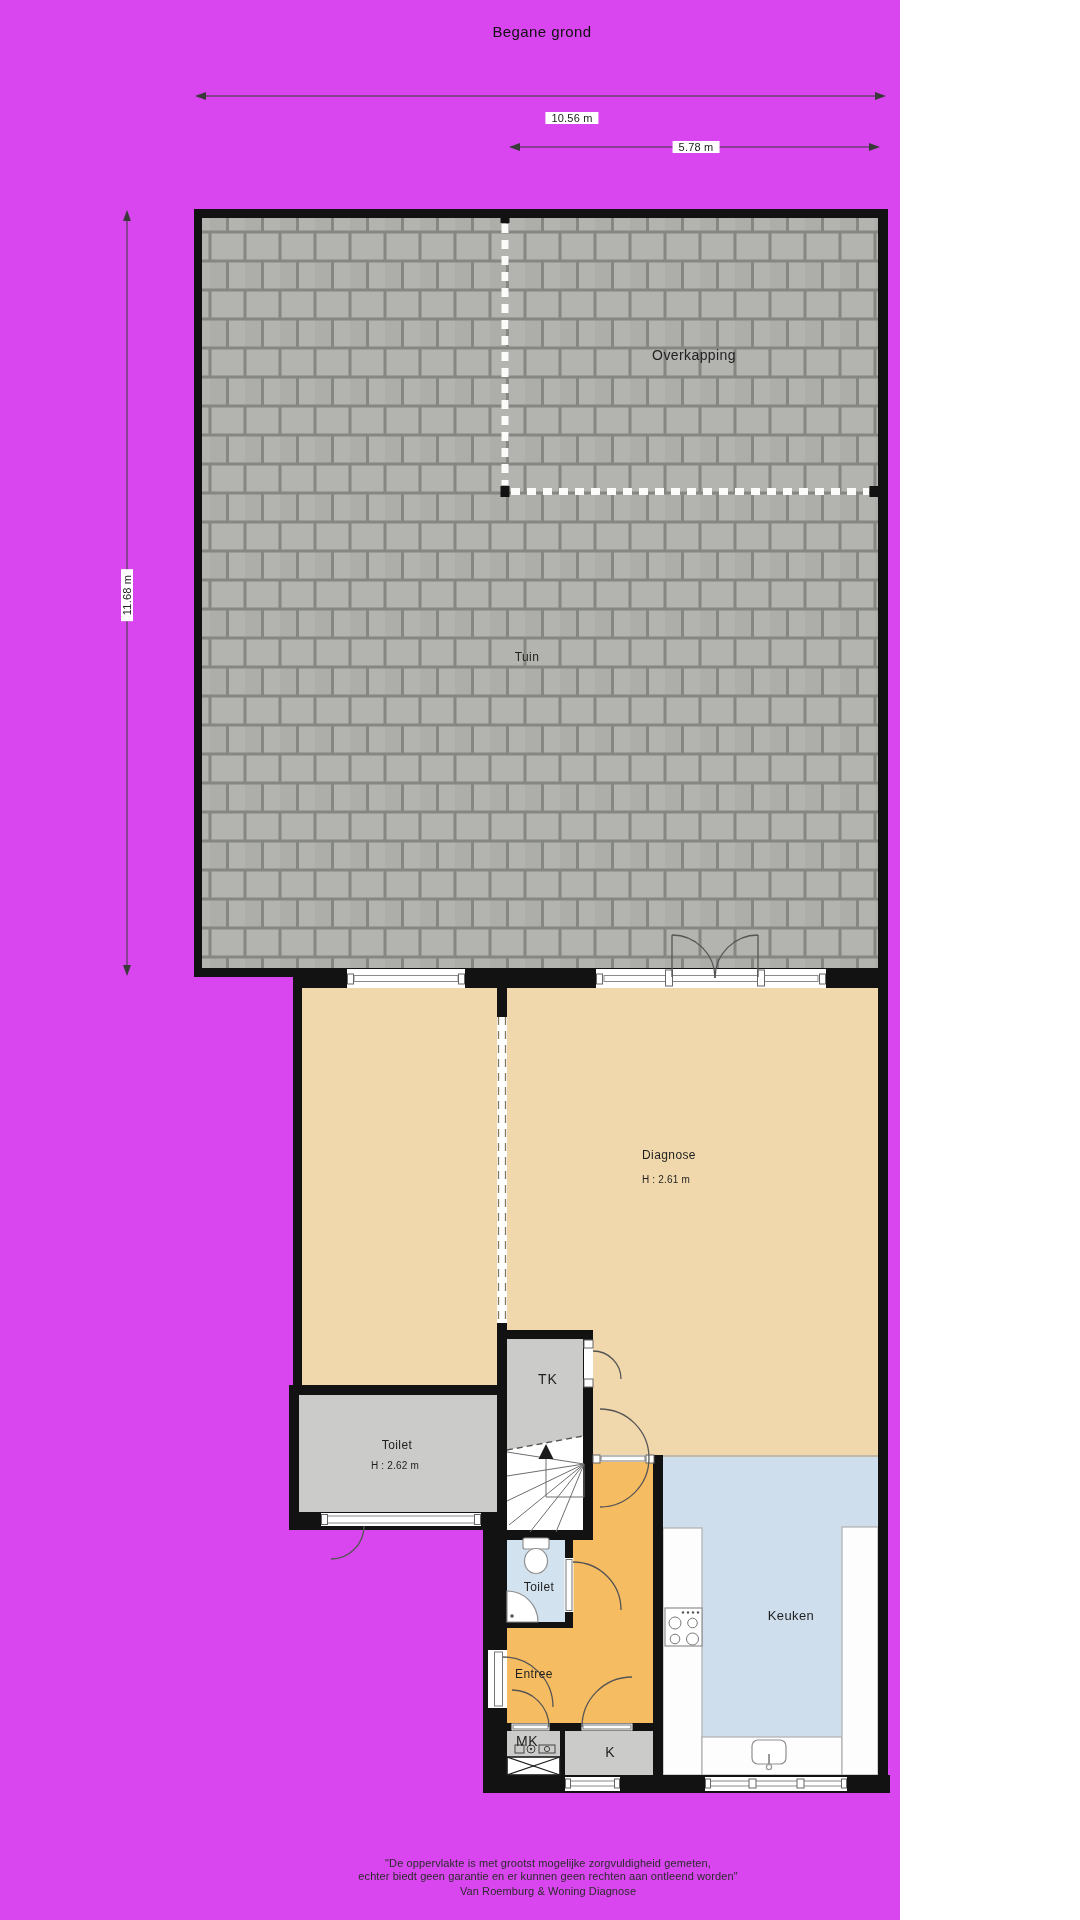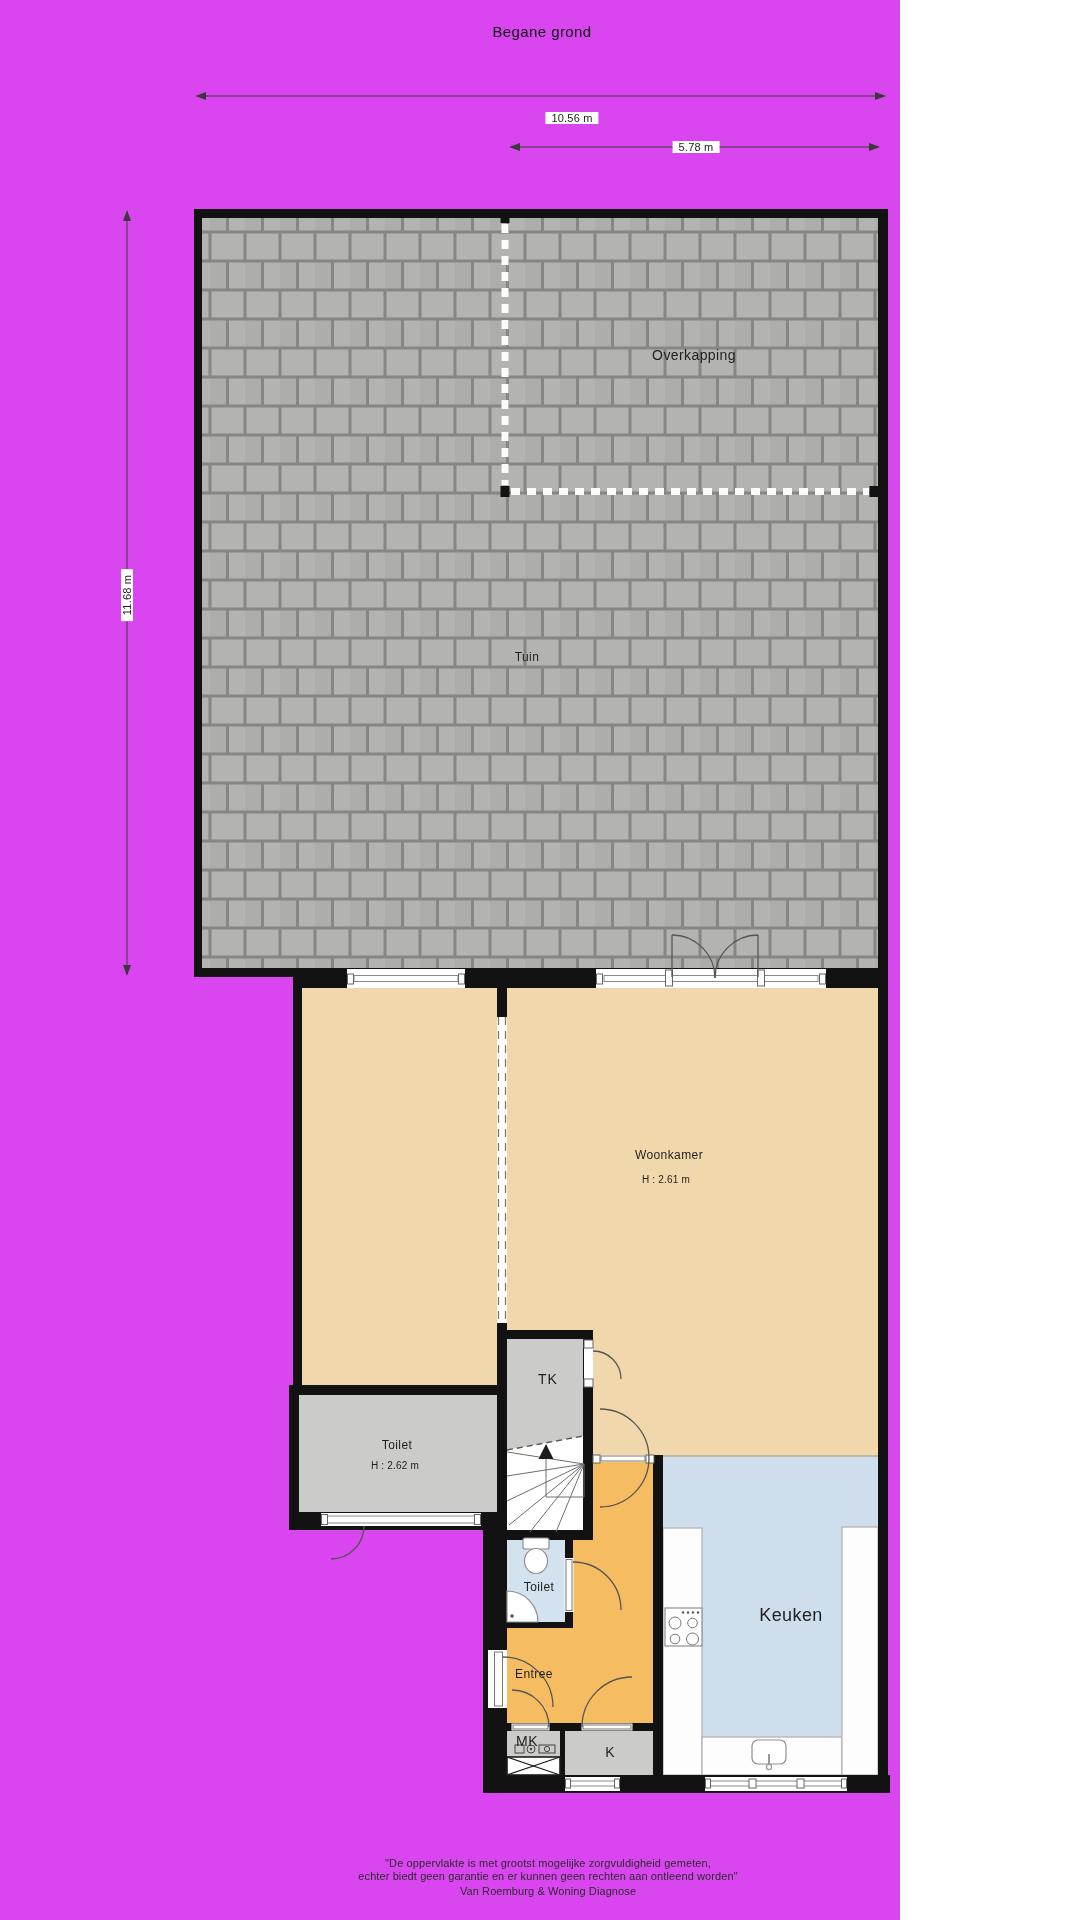--- a/index.html
+++ b/index.html
@@ -6,21 +6,21 @@
   #plan{
     position:relative;width:900px;height:1920px;background:#d946ef;overflow:hidden;
     font-family:"Liberation Sans", sans-serif;color:#1d1d1d;
   }
   #plan svg{position:absolute;left:0;top:0;}
   .lbl{position:absolute;transform:translate(-50%,-50%);white-space:nowrap;color:#1f1f1f;letter-spacing:.4px;}
   .lbl.rot{transform:translate(-50%,-50%) rotate(-90deg);}
   .title{font-size:15px;color:#111;}
   .room{font-size:12px;}
   .room.small{font-size:14px;}
-  .room.big{font-size:18px;padding-left:40px;}
+  .room.big{font-size:13px;padding-left:40px;}
   .sub{font-size:10px;letter-spacing:.2px;}
   .dim{font-size:11px;background:#ffffff;padding:0 6px;letter-spacing:.2px;color:#222;}
   .footer{position:absolute;left:548px;transform:translateX(-50%);font-size:11px;line-height:13px;
           text-align:center;color:#2b2b2b;white-space:nowrap;letter-spacing:.1px;}
   
   .wall{fill:var(--c-wall,#121212);}
   .beige{fill:var(--c-floor-beige,#f0d8ac);}
   .orange{fill:var(--c-floor-orange,#f6bc62);}
   .blue{fill:var(--c-floor-blue,#cfdeed);}
   .tblue{fill:var(--c-floor-toilet,#d3e2ef);}
@@ -263,21 +263,21 @@
   <div class="lbl title" style="left:542px;top:31px;">Begane grond</div>
 
   <div class="lbl dim" style="left:572px;top:96px;margin-top:22px;">10.56 m</div>
   <div class="lbl dim" style="left:696px;top:147px;">5.78 m</div>
   <div class="lbl dim rot" style="left:127px;top:595px;">11.68 m</div>
   <div class="lbl dim rot" style="left:952px;top:355px;">4.28 m</div>
 
   <div class="lbl room" style="left:500px;top:657px;margin-left:27px;">Tuin</div>
   <div class="lbl room small" style="left:694px;top:355px;">Overkapping</div>
 
-  <div class="lbl room" style="left:669px;top:1155px;">Woonkamer</div>
+  <div class="lbl room" style="left:669px;top:1155px;">Diagnose</div>
   <div class="lbl sub" style="left:666px;top:1179px;">H : 2.61 m</div>
 
   <div class="lbl room" style="left:397px;top:1445px;">Toilet</div>
   <div class="lbl sub" style="left:395px;top:1465px;">H : 2.62 m</div>
 
   <div class="lbl room small" style="left:548px;top:1379px;letter-spacing:1px;text-align:center;">TK</div>
   <div class="lbl room" style="left:539px;top:1587px;">Toilet</div>
   <div class="lbl room" style="left:534px;top:1674px;">Entree</div>
   <div class="lbl room big" style="left:771px;top:1615px;">Keuken</div>
   <div class="lbl room small" style="left:527px;top:1741px;">MK</div>

